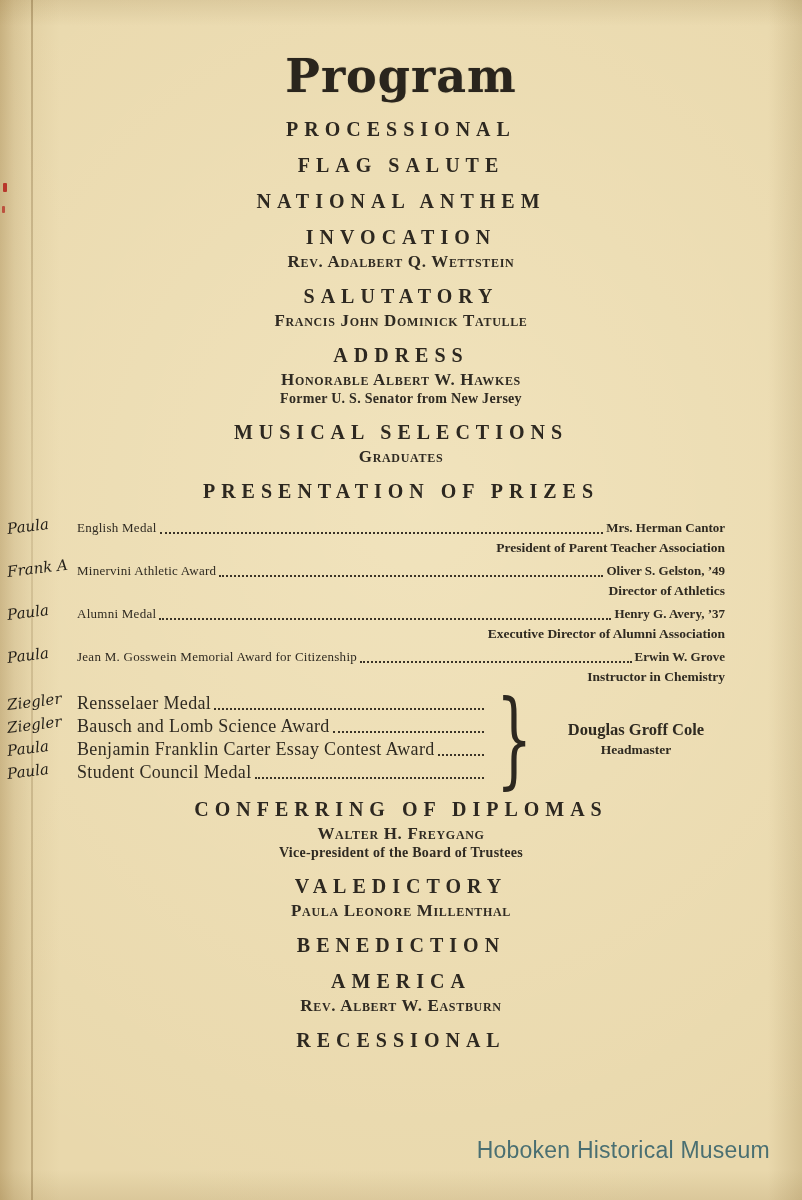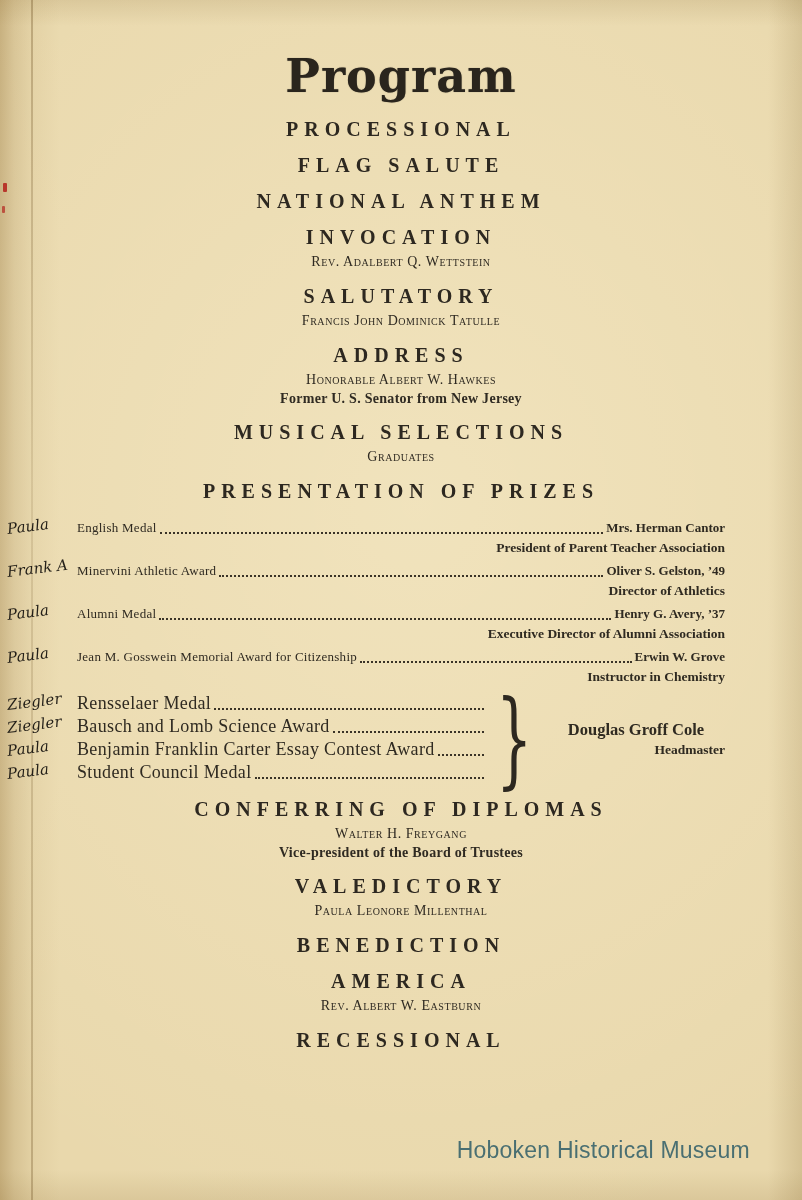--- a/index.html
+++ b/index.html
@@ -31,21 +31,21 @@
   .program-title{
     margin:0 0 16px 0;font-family:"DejaVu Serif",serif;font-weight:bold;
     font-size:46px;line-height:50px;letter-spacing:1px;color:#2a251d;
     text-shadow:0 0 1px rgba(42,37,29,0.45);
   }
   .heading{
     font-weight:bold;font-size:20px;line-height:24px;letter-spacing:0.30em;
     margin:12px 0 2px 0;color:#2d2820;
   }
   .sub{
-    font-variant:small-caps;font-weight:normal;font-size:14px;line-height:21px;
+    font-variant:small-caps;font-weight:bold;font-size:17px;line-height:21px;
     letter-spacing:0.04em;color:#2f2a22;
   }
   .sub-plain{
     font-weight:bold;font-size:14px;line-height:18px;letter-spacing:0.02em;color:#2f2a22;
   }
 
   .prizes{margin:14px 0 4px 0;text-align:left;}
   .prize-row{position:relative;margin-bottom:4px;}
   .line{display:flex;align-items:flex-end;font-size:13px;line-height:21px;}
   .label{white-space:nowrap;letter-spacing:0.02em;}
@@ -61,26 +61,26 @@
   .prize-group{display:flex;align-items:center;text-align:left;margin-top:8px;}
   .group-lines{flex:1;}
   .group-row{position:relative;margin-bottom:2px;}
   .group-row .line{font-size:18px;line-height:21px;}
   .brace{
     font-family:"DejaVu Serif",serif;font-size:104px;line-height:92px;
     transform:scaleX(0.55);color:#2d2820;margin:0 0 0 -6px;flex:0 0 auto;
   }
   .group-recipient{flex:0 0 178px;text-align:center;}
   .group-recipient .recipient{font-size:16.5px;}
-  .group-recipient .role{text-align:right;}
+  .group-recipient .role{text-align:center;}
 
   .closing{margin-top:10px;}
 
   .watermark{
-    position:absolute;right:52px;bottom:36px;
+    position:absolute;right:32px;bottom:36px;
     font-family:"Liberation Sans","DejaVu Sans",sans-serif;
     font-size:23px;color:#3d676d;opacity:0.92;letter-spacing:0.01em;
   }
 </style>
 </head>
 <body>
 
 <div class="scan">
   <div class="fold"></div>
   <div class="artifact a1"></div>

